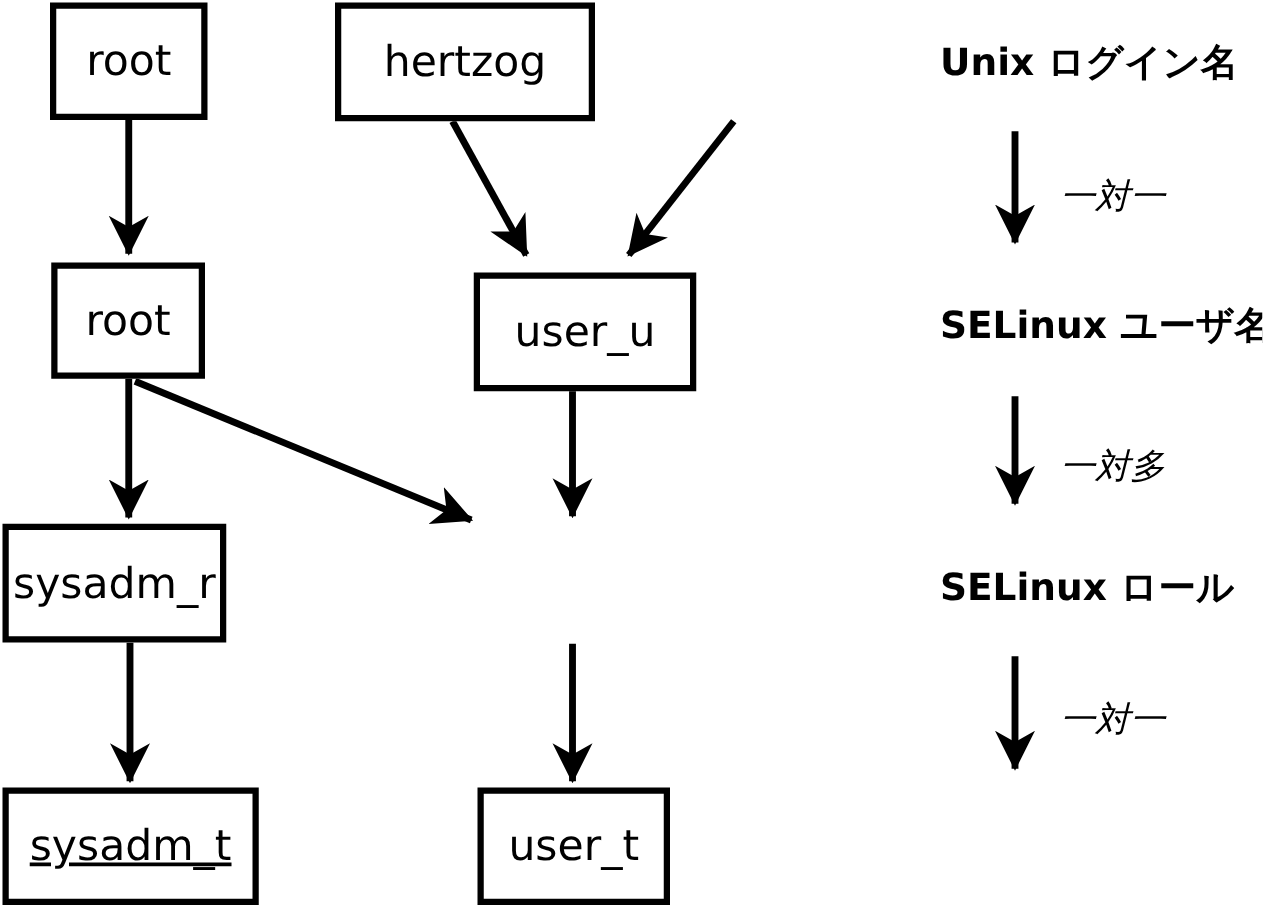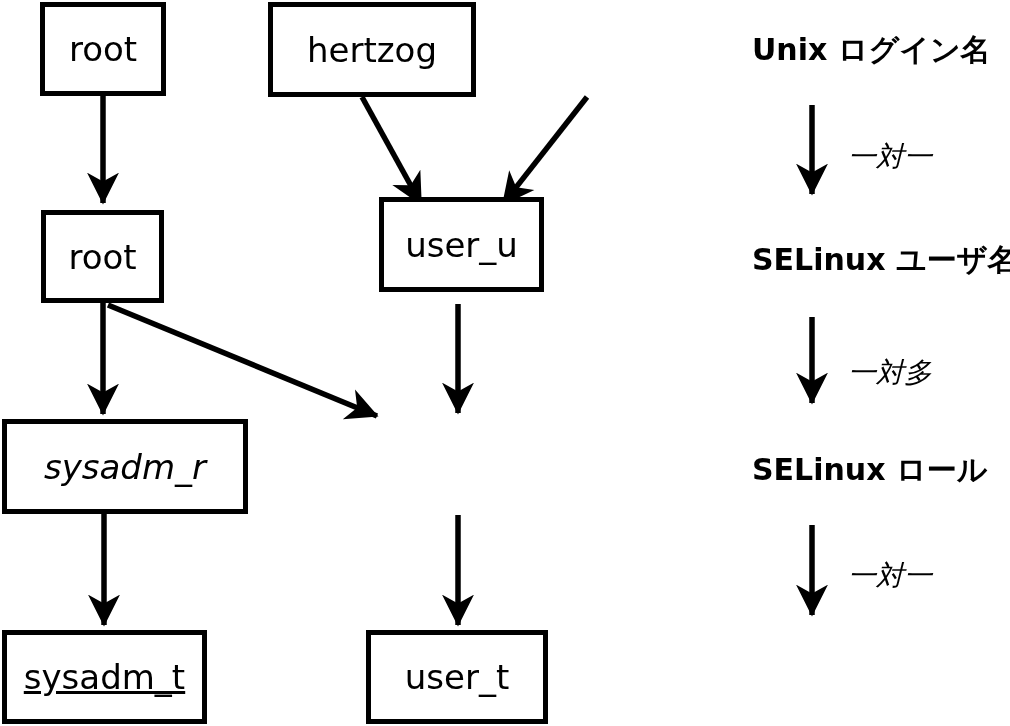--- a/index.html
+++ b/index.html
@@ -69,24 +69,24 @@
       <line x1="458" y1="515" x2="458" y2="625" marker-end="url(#ah)"></line>
       <line x1="812" y1="105" x2="812" y2="194" marker-end="url(#ah)"></line>
       <line x1="812" y1="317" x2="812" y2="403" marker-end="url(#ah)"></line>
       <line x1="812" y1="525" x2="812" y2="615" marker-end="url(#ah)"></line>
     </g>
   </svg>
 
   <div class="node" style="left:40px;  top:2px;   width:126px; height:94px;">root</div>
   <div class="node" style="left:268px; top:2px;   width:208px; height:95px;">hertzog</div>
   <div class="node" style="left:41px;  top:210px; width:123px; height:93px;">root</div>
-  <div class="node" style="left:379px; top:197px; width:165px; height:95px;">user_u</div>
-  <div class="node" style="left:2px;   top:419px; width:246px; height:95px;font-style:italic;">sysadm_r</div>
+  <div class="node" style="left:379px; top:218px; width:178px; height:95px;">user_u</div>
+  <div class="node" style="left:2px;   top:419px; width:179px; height:95px;">sysadm_r</div>
   <div class="node" style="left:2px;   top:630px; width:205px; height:94px;text-decoration:underline;">sysadm_t</div>
-  <div class="node" style="left:366px; top:630px; width:182px; height:94px;">user_t</div>
+  <div class="node" style="left:382px; top:630px; width:154px; height:94px;">user_t</div>
 
   <div class="legend-level" style="top:30px;">Unix ログイン名</div>
   <div class="legend-relation" style="top:138px;">一対一</div>
   <div class="legend-level" style="top:240px;">SELinux ユーザ名</div>
   <div class="legend-relation" style="top:354px;">一対多</div>
   <div class="legend-level" style="top:450px;">SELinux ロール</div>
   <div class="legend-relation" style="top:557px;">一対一</div>
 </div>
 
 </body></html>

